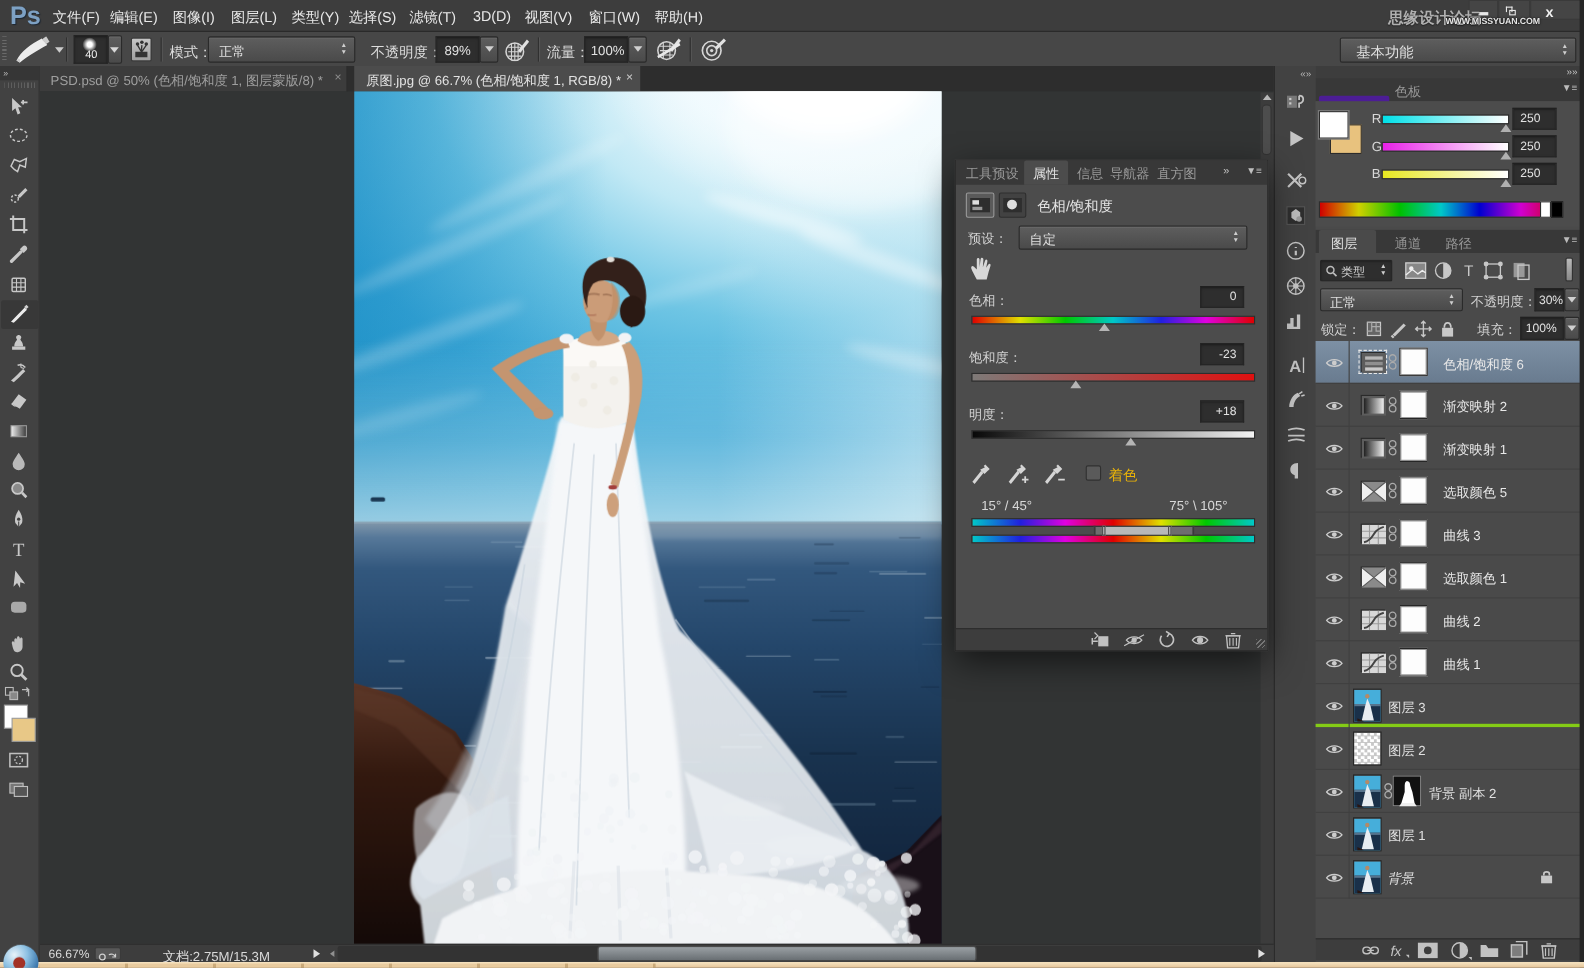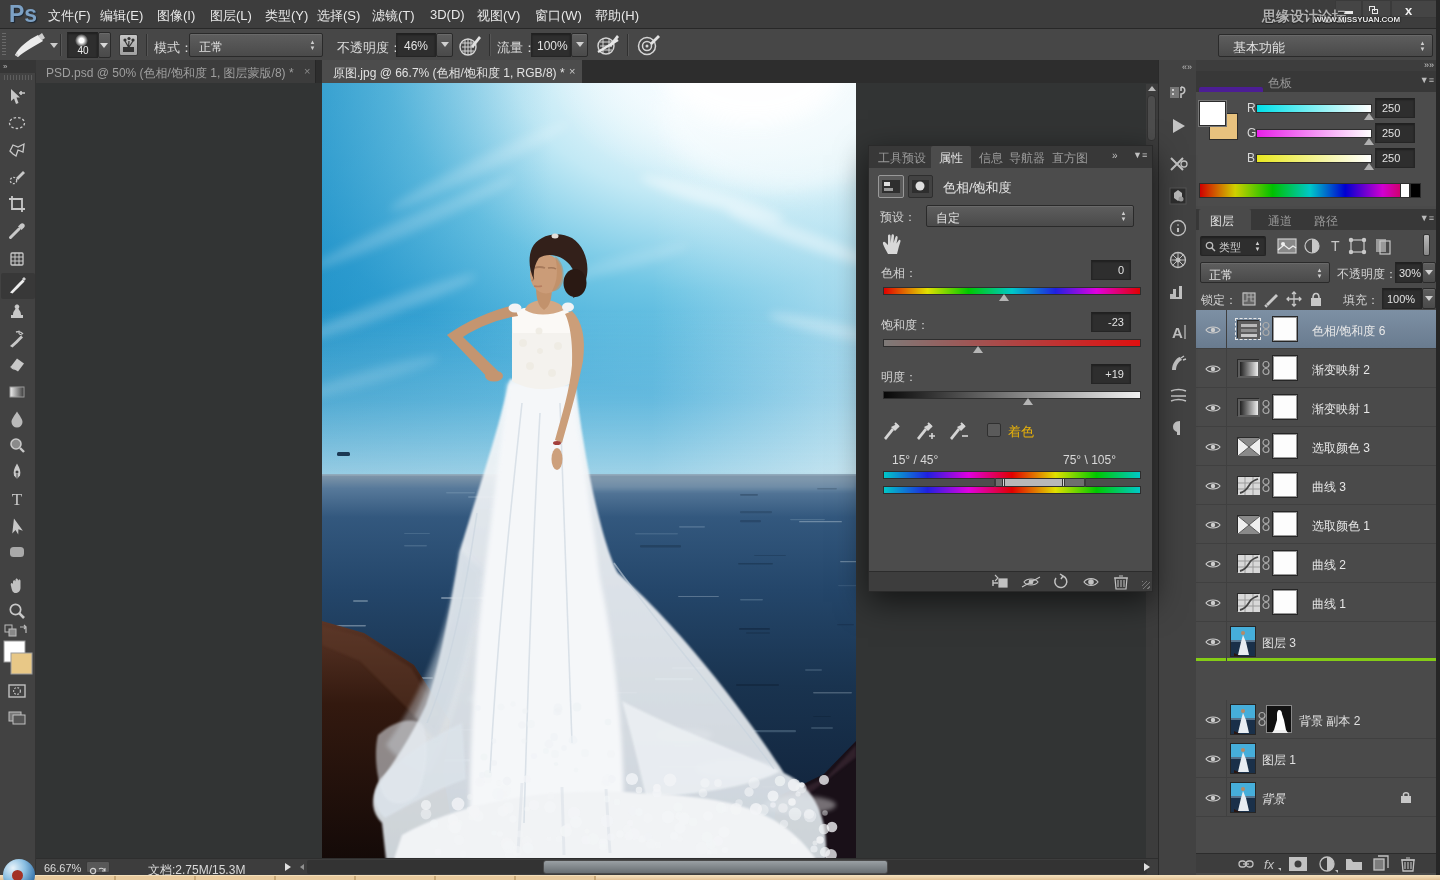--- a/index.html
+++ b/index.html
@@ -63,21 +63,21 @@
 <path d="M2 11 L13 11 L13 16 L2 16 Z" fill="#333"></path>
     </svg>
 <div class="sep" style="left:146px"></div>
 <div class="abs txt" style="left:154px;top:9px;font-size:13px">模式：</div>
 <div class="abs dd" style="left:189px;top:3px;width:134px;height:24px">
       <span style="position:absolute;left:9px;top:5px;font-size:12px">正常</span>
       <span class="udar"></span>
     </div>
 <div class="abs txt" style="left:337px;top:9px;font-size:13px">不透明度：</div>
 <div class="abs box" style="left:396px;top:3px;width:40px;height:24px">
-      <span style="position:absolute;left:7px;top:5px;font-size:12px">46%</span>
+      <span style="position:absolute;left:7px;top:5px;font-size:12px">89%</span>
     </div>
 <div class="abs dd" style="left:436px;top:3px;width:17px;height:24px">
       <span class="dar" style="right:3px"></span>
     </div>
 <svg class="abs" style="left:459px;top:4px" width="24" height="22" viewBox="0 0 24 22">
 <circle cx="9" cy="13" r="8" fill="none" stroke="#d5d5d5" stroke-width="1.4"></circle>
 <path d="M3 9 L15 9 M3 13 L15 13 M3 17 L15 17 M6 6 L6 20 M9 5 L9 21 M12 6 L12 20" stroke="#d5d5d5" stroke-width="1"></path>
 <path d="M12 12 L20 2 L22 4 L14 14 Z" fill="#e2e2e2"></path>
     </svg>
 <div class="sep" style="left:489px"></div>
@@ -842,21 +842,21 @@
           <path d="M0,18 L22,18 L11,9 Z" fill="#8a8a8a"></path>
           <path d="M0,0 L0,18 L11,9 Z" fill="#efefef"></path>
           <path d="M22,0 L22,18 L11,9 Z" fill="#efefef"></path>
           <path d="M0,0 L22,18 M22,0 L0,18" stroke="#555" stroke-width="1"></path>
         </svg></div>
 <svg width="8" height="16" viewBox="0 0 8 16" style="position:absolute;left:66px;top:11px">
         <circle cx="4" cy="4.5" r="3" fill="none" stroke="#aaaaaa" stroke-width="1.2"></circle>
         <circle cx="4" cy="11.5" r="3" fill="none" stroke="#aaaaaa" stroke-width="1.2"></circle>
       </svg>
 <div class="abs" style="left:76px;top:6px;width:26px;height:26px;background:#fdfdfd;border:1px solid #262626;box-shadow:inset 0 0 0 1px #999"></div>
-<span class="abs" style="left:116px;top:13px;font-size:12px;color:#e8e8e8">选取颜色 3</span>
+<span class="abs" style="left:116px;top:13px;font-size:12px;color:#e8e8e8">选取颜色 5</span>
 </div>
 <div class="abs" style="left:0;top:406px;width:244px;height:39px;border-bottom:1px solid #404040">
 <svg width="16" height="10" viewBox="0 0 16 10" style="position:absolute;left:9px;top:15px">
         <path d="M1,5 C4,1 12,1 15,5 C12,9 4,9 1,5 Z" fill="none" stroke="#ccc" stroke-width="1.2"></path>
         <circle cx="8" cy="5" r="2.2" fill="#ccc"></circle>
       </svg>
 <div class="abs" style="left:30px;top:0;width:1px;height:39px;background:#404040"></div>
 <div class="abs" style="left:41px;top:10px;width:22px;height:18px;border:1px solid #2a2a2a;"><svg width="22" height="18" viewBox="0 0 22 18">
           <rect width="22" height="18" fill="#d8d8d8"></rect>
           <path d="M0,6 H22 M0,12 H22 M7,0 V18 M15,0 V18" stroke="#9a9a9a" stroke-width="1"></path>
@@ -936,20 +936,29 @@
         <svg width="26" height="31" viewBox="0 0 26 31" style="position:absolute;left:0;top:0">
 <rect width="26" height="31" fill="#46aeda"></rect>
 <rect y="13" width="26" height="18" fill="#1a3049"></rect>
           <rect y="13" width="26" height="2" fill="#56738c"></rect>
 <path d="M12,8 L15,15 L18,28 L7,28 L10,15 Z" fill="#e8edf2"></path>
           <circle cx="12" cy="6" r="2" fill="#b58a67"></circle>
 <path d="M3,26 L9,29 L3,31 Z" fill="#2a1510"></path>
         </svg>
       </div>
 <span class="abs" style="left:66px;top:13px;font-size:12px;color:#e0e0e0;">图层 3</span>
+</div>
+<div class="abs" style="left:0;top:601px;width:244px;height:39px;border-bottom:1px solid #404040">
+<svg width="16" height="10" viewBox="0 0 16 10" style="position:absolute;left:9px;top:15px">
+        <path d="M1,5 C4,1 12,1 15,5 C12,9 4,9 1,5 Z" fill="none" stroke="#ccc" stroke-width="1.2"></path>
+        <circle cx="8" cy="5" r="2.2" fill="#ccc"></circle>
+      </svg>
+<div class="abs" style="left:30px;top:0;width:1px;height:39px;background:#404040"></div>
+<div class="abs" style="left:34px;top:4px;width:26px;height:31px;border:1px solid #262626;background:conic-gradient(#fff 25%,#c8c8c8 0 50%,#fff 0 75%,#c8c8c8 0) 0 0/6px 6px"></div>
+<span class="abs" style="left:66px;top:13px;font-size:12px;color:#e0e0e0;">图层 2</span>
 </div>
 <div class="abs" style="left:0;top:640px;width:244px;height:39px;border-bottom:1px solid #404040">
 <svg width="16" height="10" viewBox="0 0 16 10" style="position:absolute;left:9px;top:15px">
         <path d="M1,5 C4,1 12,1 15,5 C12,9 4,9 1,5 Z" fill="none" stroke="#ccc" stroke-width="1.2"></path>
         <circle cx="8" cy="5" r="2.2" fill="#ccc"></circle>
       </svg>
 <div class="abs" style="left:30px;top:0;width:1px;height:39px;background:#404040"></div>
 <div class="abs" style="left:34px;top:4px;width:26px;height:31px;border:1px solid #262626;overflow:hidden">
         <svg width="26" height="31" viewBox="0 0 26 31" style="position:absolute;left:0;top:0">
 <rect width="26" height="31" fill="#46aeda"></rect>
@@ -1083,21 +1092,21 @@
 <div class="abs" style="left:14px;top:141px;width:258px;height:8px;border:1px solid #2e2e2e;background:linear-gradient(90deg,#e00000,#e0e000 17%,#00c800 33%,#00c8c8 50%,#2020e0 67%,#e000e0 83%,#e00000)"></div>
 <div class="abs" style="left:130px;top:148px;width:0;height:0;border-left:5px solid transparent;border-right:5px solid transparent;border-bottom:7px solid #b5b5b5"></div>
 <span class="abs" style="left:12px;top:171px;font-size:12px;color:#d2d2d2">饱和度：</span>
 <div class="abs box" style="left:222px;top:166px;width:40px;height:20px">
       <span style="position:absolute;right:6px;top:3px;font-size:11px">-23</span>
     </div>
 <div class="abs" style="left:14px;top:193px;width:258px;height:8px;border:1px solid #2e2e2e;background:linear-gradient(90deg,#7e7a78,#e01010)"></div>
 <div class="abs" style="left:104px;top:200px;width:0;height:0;border-left:5px solid transparent;border-right:5px solid transparent;border-bottom:7px solid #b5b5b5"></div>
 <span class="abs" style="left:12px;top:223px;font-size:12px;color:#d2d2d2">明度：</span>
 <div class="abs box" style="left:222px;top:218px;width:40px;height:20px">
-      <span style="position:absolute;right:6px;top:3px;font-size:11px">+19</span>
+      <span style="position:absolute;right:6px;top:3px;font-size:11px">+18</span>
     </div>
 <div class="abs" style="left:14px;top:245px;width:258px;height:8px;border:1px solid #2e2e2e;background:linear-gradient(90deg,#080808,#f2f2f2)"></div>
 <div class="abs" style="left:154px;top:252px;width:0;height:0;border-left:5px solid transparent;border-right:5px solid transparent;border-bottom:7px solid #b5b5b5"></div>
 <svg class="abs" style="left:12px;top:272px" width="22" height="24" viewBox="0 0 22 24">
       <path d="M3,20 L11,10 L13,12 L5,22 Z" fill="#d5d5d5"></path>
       <path d="M10,9 L14,13 L17,10 C19,8 16,5 14,7 Z" fill="#d5d5d5"></path>
       <path d="M14,5 L18,9" stroke="#d5d5d5" stroke-width="2"></path>
     </svg>
 <svg class="abs" style="left:45px;top:272px" width="22" height="24" viewBox="0 0 22 24">
       <path d="M3,20 L11,10 L13,12 L5,22 Z" fill="#d5d5d5"></path>

